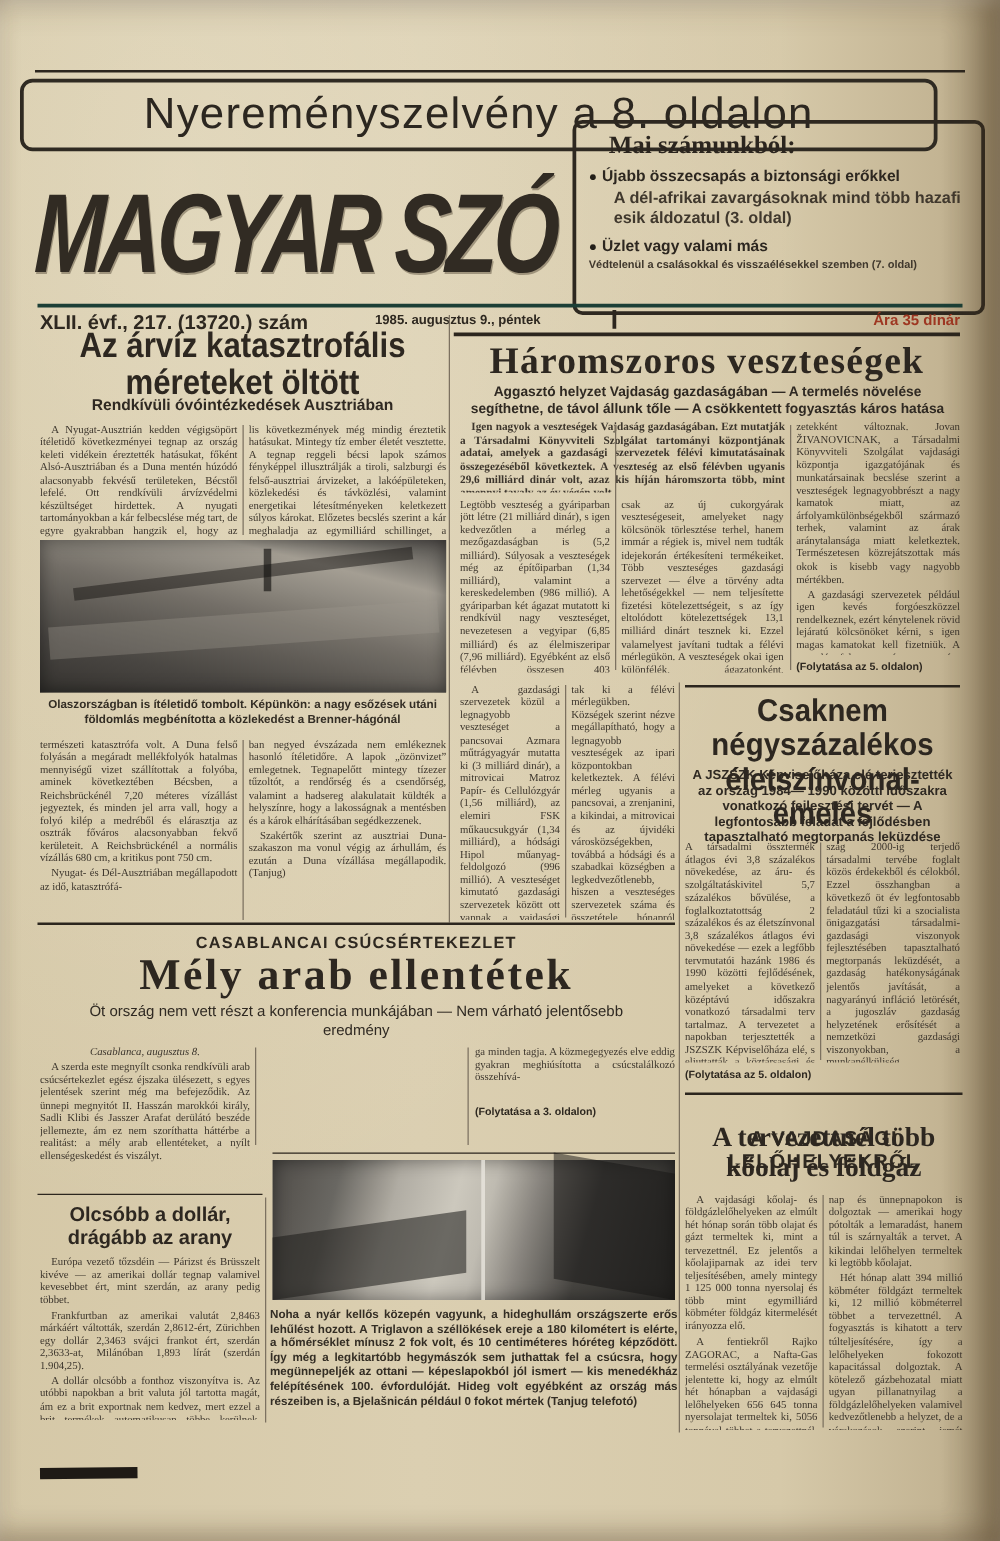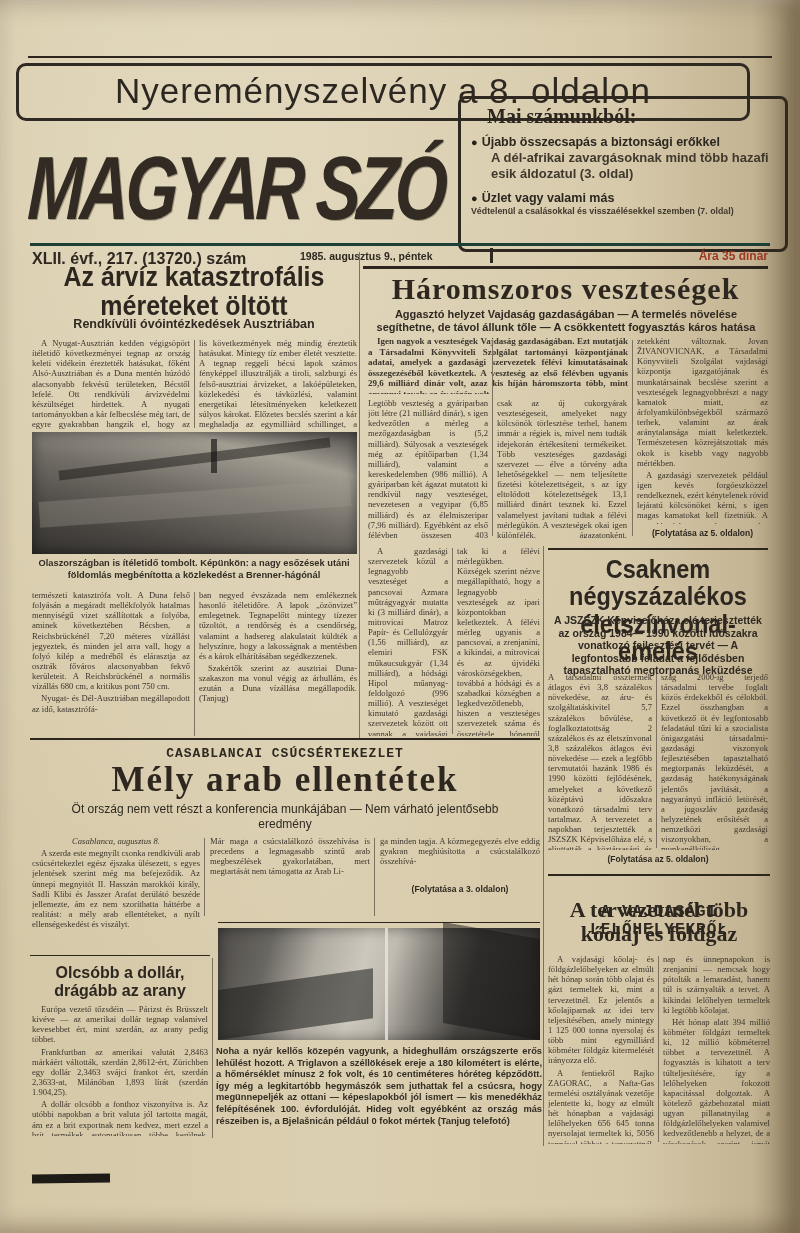--- a/index.html
+++ b/index.html
@@ -13,23 +13,23 @@
     box-shadow:inset -16px 0 26px rgba(72,52,28,.38), inset 0 -8px 18px rgba(72,52,28,.16), inset 0 4px 10px rgba(255,255,255,.25);}
   .abs{position:absolute;}
   .rule{background:#2c261e;}
   .hair{background:#7c7160;}
   .teal{background:#1c3f36;}
   .bodycol{font-size:8.6px;line-height:1.18;text-align:justify;overflow:hidden;color:#3c352c;}
   .bodycol p{margin:0 0 2px 0;text-indent:9px;}
   .bodycol p.noind{text-indent:0;}
   .sans{font-family:"Liberation Sans","DejaVu Sans",sans-serif;}
   .center{text-align:center;}
-  .cont-line{font-family:"Liberation Sans","DejaVu Sans",sans-serif;font-weight:bold;font-size:8.5px;text-align:center;color:#2e2820;}
+  .cont-line{font-family:"Liberation Sans","DejaVu Sans",sans-serif;font-weight:bold;font-size:8.5px;text-align:left;color:#2e2820;}
   .caption{font-family:"Liberation Sans","DejaVu Sans",sans-serif;font-weight:bold;font-size:9.3px;line-height:1.25;text-align:justify;color:#332d24;}
-  .kicker{font-family:Liberation Mono, monospace;font-weight:bold;letter-spacing:1px;color:#2e2820;text-align:center;}
+  .kicker{font-family:Liberation Sans, sans-serif;font-weight:bold;letter-spacing:1px;color:#2e2820;text-align:center;}
   .photo{box-shadow:inset 0 0 14px rgba(0,0,0,.45);filter:saturate(.6);}
   .headline{color:#2d2720;font-weight:bold;}
 </style>
 </head>
 <body>
 
 <div id="page">
 
   <div class="abs rule" style="left:28px;top:56px;width:744px;height:2px;"></div>
   <div class="abs" style="left:16px;top:63px;width:728px;height:52px;border:3px solid #2f2a22;border-radius:10px;">
@@ -135,23 +135,20 @@
   <div class="abs rule" style="left:30px;top:738px;width:510px;height:2px;"></div>
   <div class="abs kicker" style="left:30px;top:746px;width:510px;font-size:13px;">CASABLANCAI CSÚCSÉRTEKEZLET</div>
   <div class="abs headline center" style="left:30px;top:760px;width:510px;font-size:35px;letter-spacing:2px;">Mély arab ellentétek</div>
   <div class="abs sans center" style="left:70px;top:802px;width:430px;font-weight:normal;font-size:12px;line-height:1.25;color:#2f2922;">Öt ország nem vett részt a konferencia munkájában — Nem várható jelentősebb eredmény</div>
 
   <div class="abs bodycol" style="left:32px;top:836px;width:168px;height:114px;">
     <p class="noind center" style="font-style:italic;">Casablanca, augusztus 8.</p>
     <p>A szerda este megnyílt csonka rendkívüli arab csúcsértekezlet egész éjszaka ülésezett, s egyes jelentések szerint még ma befejeződik. Az ünnepi megnyitót II. Hasszán marokkói király, Sadli Klibi és Jasszer Arafat derülátó beszéde jellemezte, ám ez nem szoríthatta háttérbe a realitást: a mély arab ellentéteket, a nyílt ellenségeskedést és viszályt.</p>
   </div>
   <div class="abs hair" style="left:204px;top:838px;width:1px;height:78px;"></div>
-  <div class="abs bodycol" style="left:210px;top:836px;width:160px;height:80px;">
-    <p class="noind">Már maga a csúcstalálkozó összehívása is precedens a legmagasabb szintű arab megbeszélések gyakorlatában, mert megtartását nem támogatta az Arab Li-</p>
-  </div>
   <div class="abs hair" style="left:374px;top:838px;width:1px;height:78px;"></div>
   <div class="abs bodycol" style="left:380px;top:836px;width:160px;height:42px;">
     <p class="noind">ga minden tagja. A közmegegyezés elve eddig gyakran meghiúsította a csúcstalálkozó összehívá-</p>
   </div>
   <div class="abs cont-line" style="left:380px;top:884px;width:160px;">(Folytatása a 3. oldalon)</div>
 
   <div class="abs rule" style="left:30px;top:955px;width:180px;height:1px;"></div>
   <div class="abs headline sans center" style="left:30px;top:964px;width:180px;font-size:16px;line-height:1.15;">Olcsóbb a dollár, drágább az arany</div>
   <div class="abs bodycol" style="left:32px;top:1004px;width:176px;height:132px;">
     <p>Európa vezető tőzsdéin — Párizst és Brüsszelt kivéve — az amerikai dollár tegnap valamivel kevesebbet ért, mint szerdán, az arany pedig többet.</p>
@@ -170,19 +167,19 @@
 
   <div class="abs rule" style="left:548px;top:874px;width:222px;height:2px;"></div>
   <div class="abs kicker" style="left:548px;top:884px;width:222px;font-size:16px;margin-top:19px;">A VAJDASÁGI LELŐHELYEKRŐL</div>
   <div class="abs headline center" style="left:546px;top:898px;width:226px;font-size:22px;line-height:1.1;">A tervezettnél több kőolaj és földgáz</div>
   <div class="abs bodycol" style="left:548px;top:954px;width:106px;height:190px;">
     <p>A vajdasági kőolaj- és földgázlelőhelyeken az elmúlt hét hónap során több olajat és gázt termeltek ki, mint a tervezettnél. Ez jelentős a kőolajiparnak az idei terv teljesítésében, amely mintegy 1 125 000 tonna nyersolaj és több mint egymilliárd köbméter földgáz kitermelését irányozza elő.</p>
     <p>A fentiekről Rajko ZAGORAC, a Nafta-Gas termelési osztályának vezetője jelentette ki, hogy az elmúlt hét hónapban a vajdasági lelőhelyeken 656 645 tonna nyersolajat termeltek ki, 5056 tonnával többet a tervezettnél. A túlszárnyalás nem jelentéktelen, ha szem előtt tartjuk, hogy mintegy 12 000 tonna nyersolajtól elestünk, mert a Tisza és csaknem minden mellékfolyó áradása miatt le kellett zárni a kutakat. A kőolajipari dolgozók — vasár-</p>
   </div>
   <div class="abs hair" style="left:658px;top:956px;width:1px;height:186px;"></div>
   <div class="abs bodycol" style="left:663px;top:954px;width:107px;height:190px;">
-    <p class="noind">nap és ünnepnapokon is zrenjanini — nemcsak hogy pótolták a lemaradást, hanem túl is szárnyalták a tervet. A kikindai lelőhelyen termeltek ki legtöbb kőolajat.</p>
+    <p class="noind">nap és ünnepnapokon is dolgoztak — amerikai hogy pótolták a lemaradást, hanem túl is szárnyalták a tervet. A kikindai lelőhelyen termeltek ki legtöbb kőolajat.</p>
     <p>Hét hónap alatt 394 millió köbméter földgázt termeltek ki, 12 millió köbméterrel többet a tervezettnél. A fogyasztás is kihatott a terv túlteljesítésére, így a lelőhelyeken fokozott kapacitással dolgoztak. A kötelező gázbehozatal miatt ugyan pillanatnyilag a földgázlelőhelyeken valamivel kedvezőtlenebb a helyzet, de a várakozások szerint ismét növekedik a kitermelés. (Tanjug)</p>
   </div>
 
   <div class="abs" style="left:32px;top:1174px;width:78px;height:9px;background:#1e1a15;transform:rotate(-.6deg);"></div>
 
 </div>
 
 </body></html>

